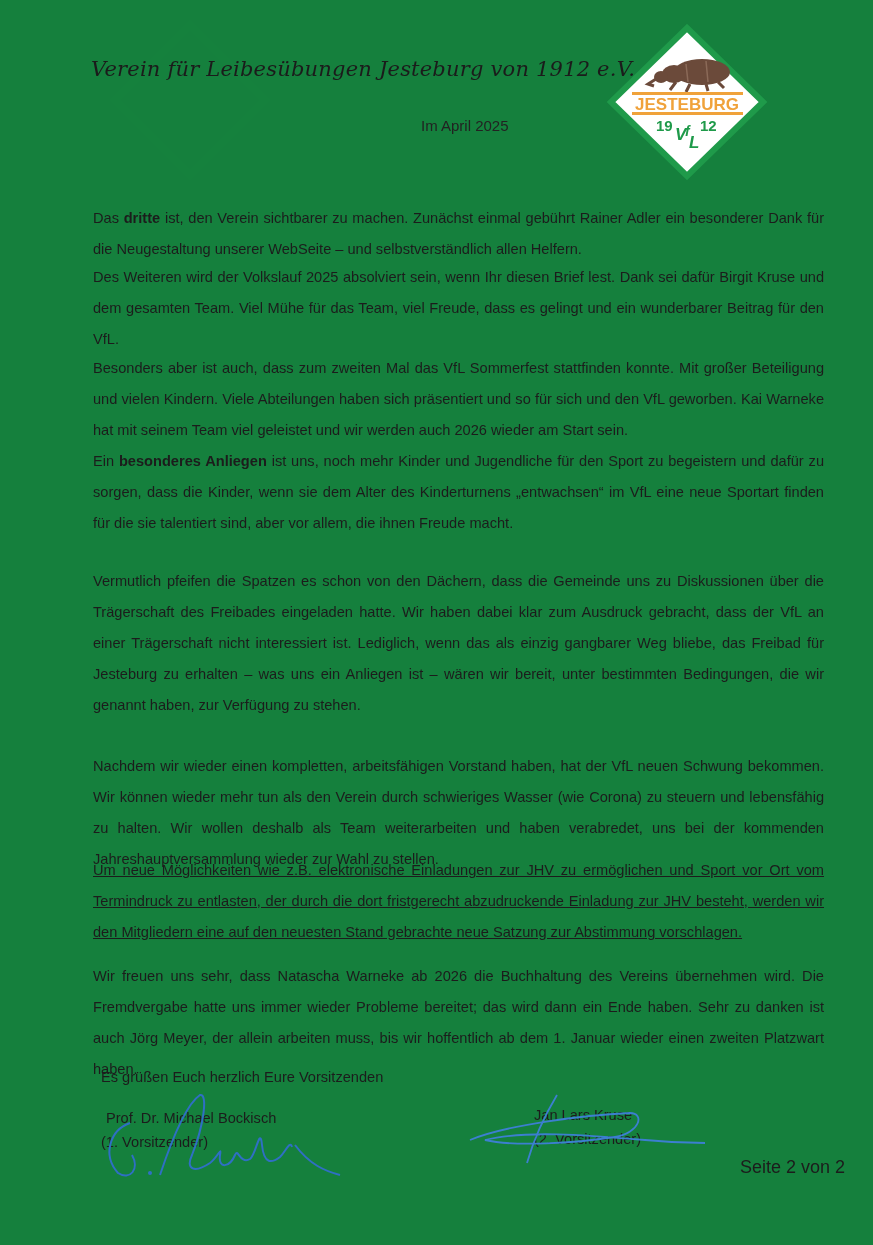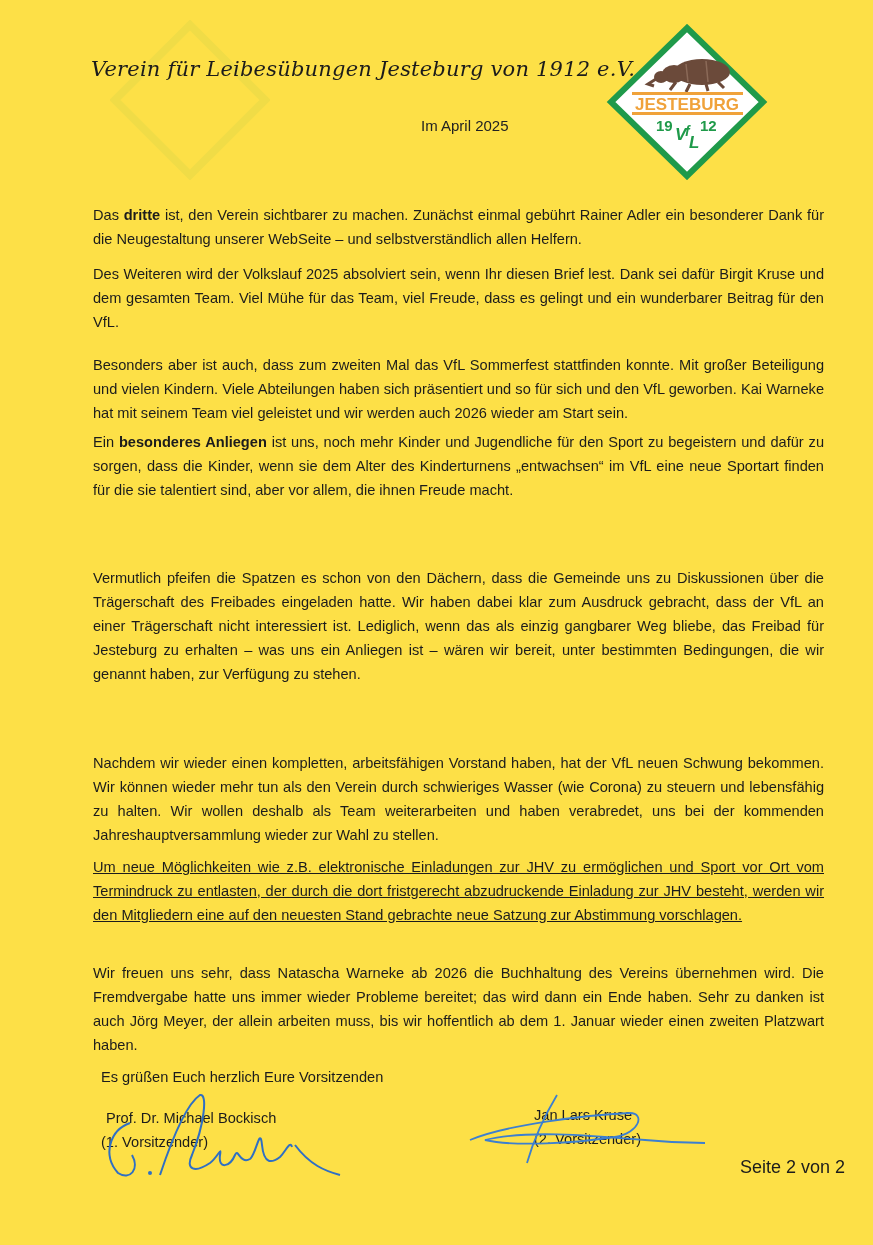--- a/index.html
+++ b/index.html
@@ -1,29 +1,29 @@
 <!DOCTYPE html>
 <html><head>
   <meta charset="utf-8">
   <style>
     html, body { margin: 0; padding: 0; background: #ffffff; }
     body { width: 873px; height: 1245px; position: relative; overflow: hidden; font-family: "Liberation Sans", sans-serif; color: #1a1a1a; }
-    .page { position: absolute; left: 0; top: 0; width: 873px; height: 1245px; background: #fde047; }
+    .page { position: absolute; left: 0; top: 0; width: 873px; height: 1245px; background: #15803d; }
     .hdr-line { position: absolute; left: 91px; font-family: "DejaVu Serif", serif; font-style: italic; font-size: 21px; color: #1b1b1b; letter-spacing: 0.2px; }
     .hdr-1 { top: 57px; }
     .hdr-2 { top: 90px; }
     .date { position: absolute; left: 421px; top: 117px; font-size: 15px; color: #222; }
     .logo { position: absolute; left: 606px; top: 24px; width: 162px; height: 156px; }
-    .body-text { position: absolute; left: 93px; width: 731px; font-size: 14.6px; line-height: 24px; color: #1c1c1c; }
+    .body-text { position: absolute; left: 93px; width: 731px; font-size: 14.6px; line-height: 31px; color: #1c1c1c; }
     .body-text p { margin: 0; text-align: justify; }
     .body-text b { font-weight: bold; }
     .p1 { top: 203px; }
     .p2 { top: 262px; }
     .p3 { top: 353px; }
-    .p4 { top: 430px; }
+    .p4 { top: 446px; }
     .p5 { top: 566px; }
     .p6 { top: 706px; }
     .p7 { top: 751px; }
     .p8 { top: 855px; text-decoration: underline; }
     .p9 { top: 961px; }
     .closing { position: absolute; left: 101px; top: 1069px; font-size: 14.6px; color: #1c1c1c; }
     .sig-left-name { position: absolute; left: 106px; top: 1110px; font-size: 14.6px; color: #1c1c1c; }
     .sig-left-role { position: absolute; left: 101px; top: 1134px; font-size: 14.6px; color: #1c1c1c; }
     .sig-right-name { position: absolute; left: 534px; top: 1107px; font-size: 14.6px; color: #1c1c1c; }
     .sig-right-role { position: absolute; left: 534px; top: 1131px; font-size: 14.6px; color: #1c1c1c; }

